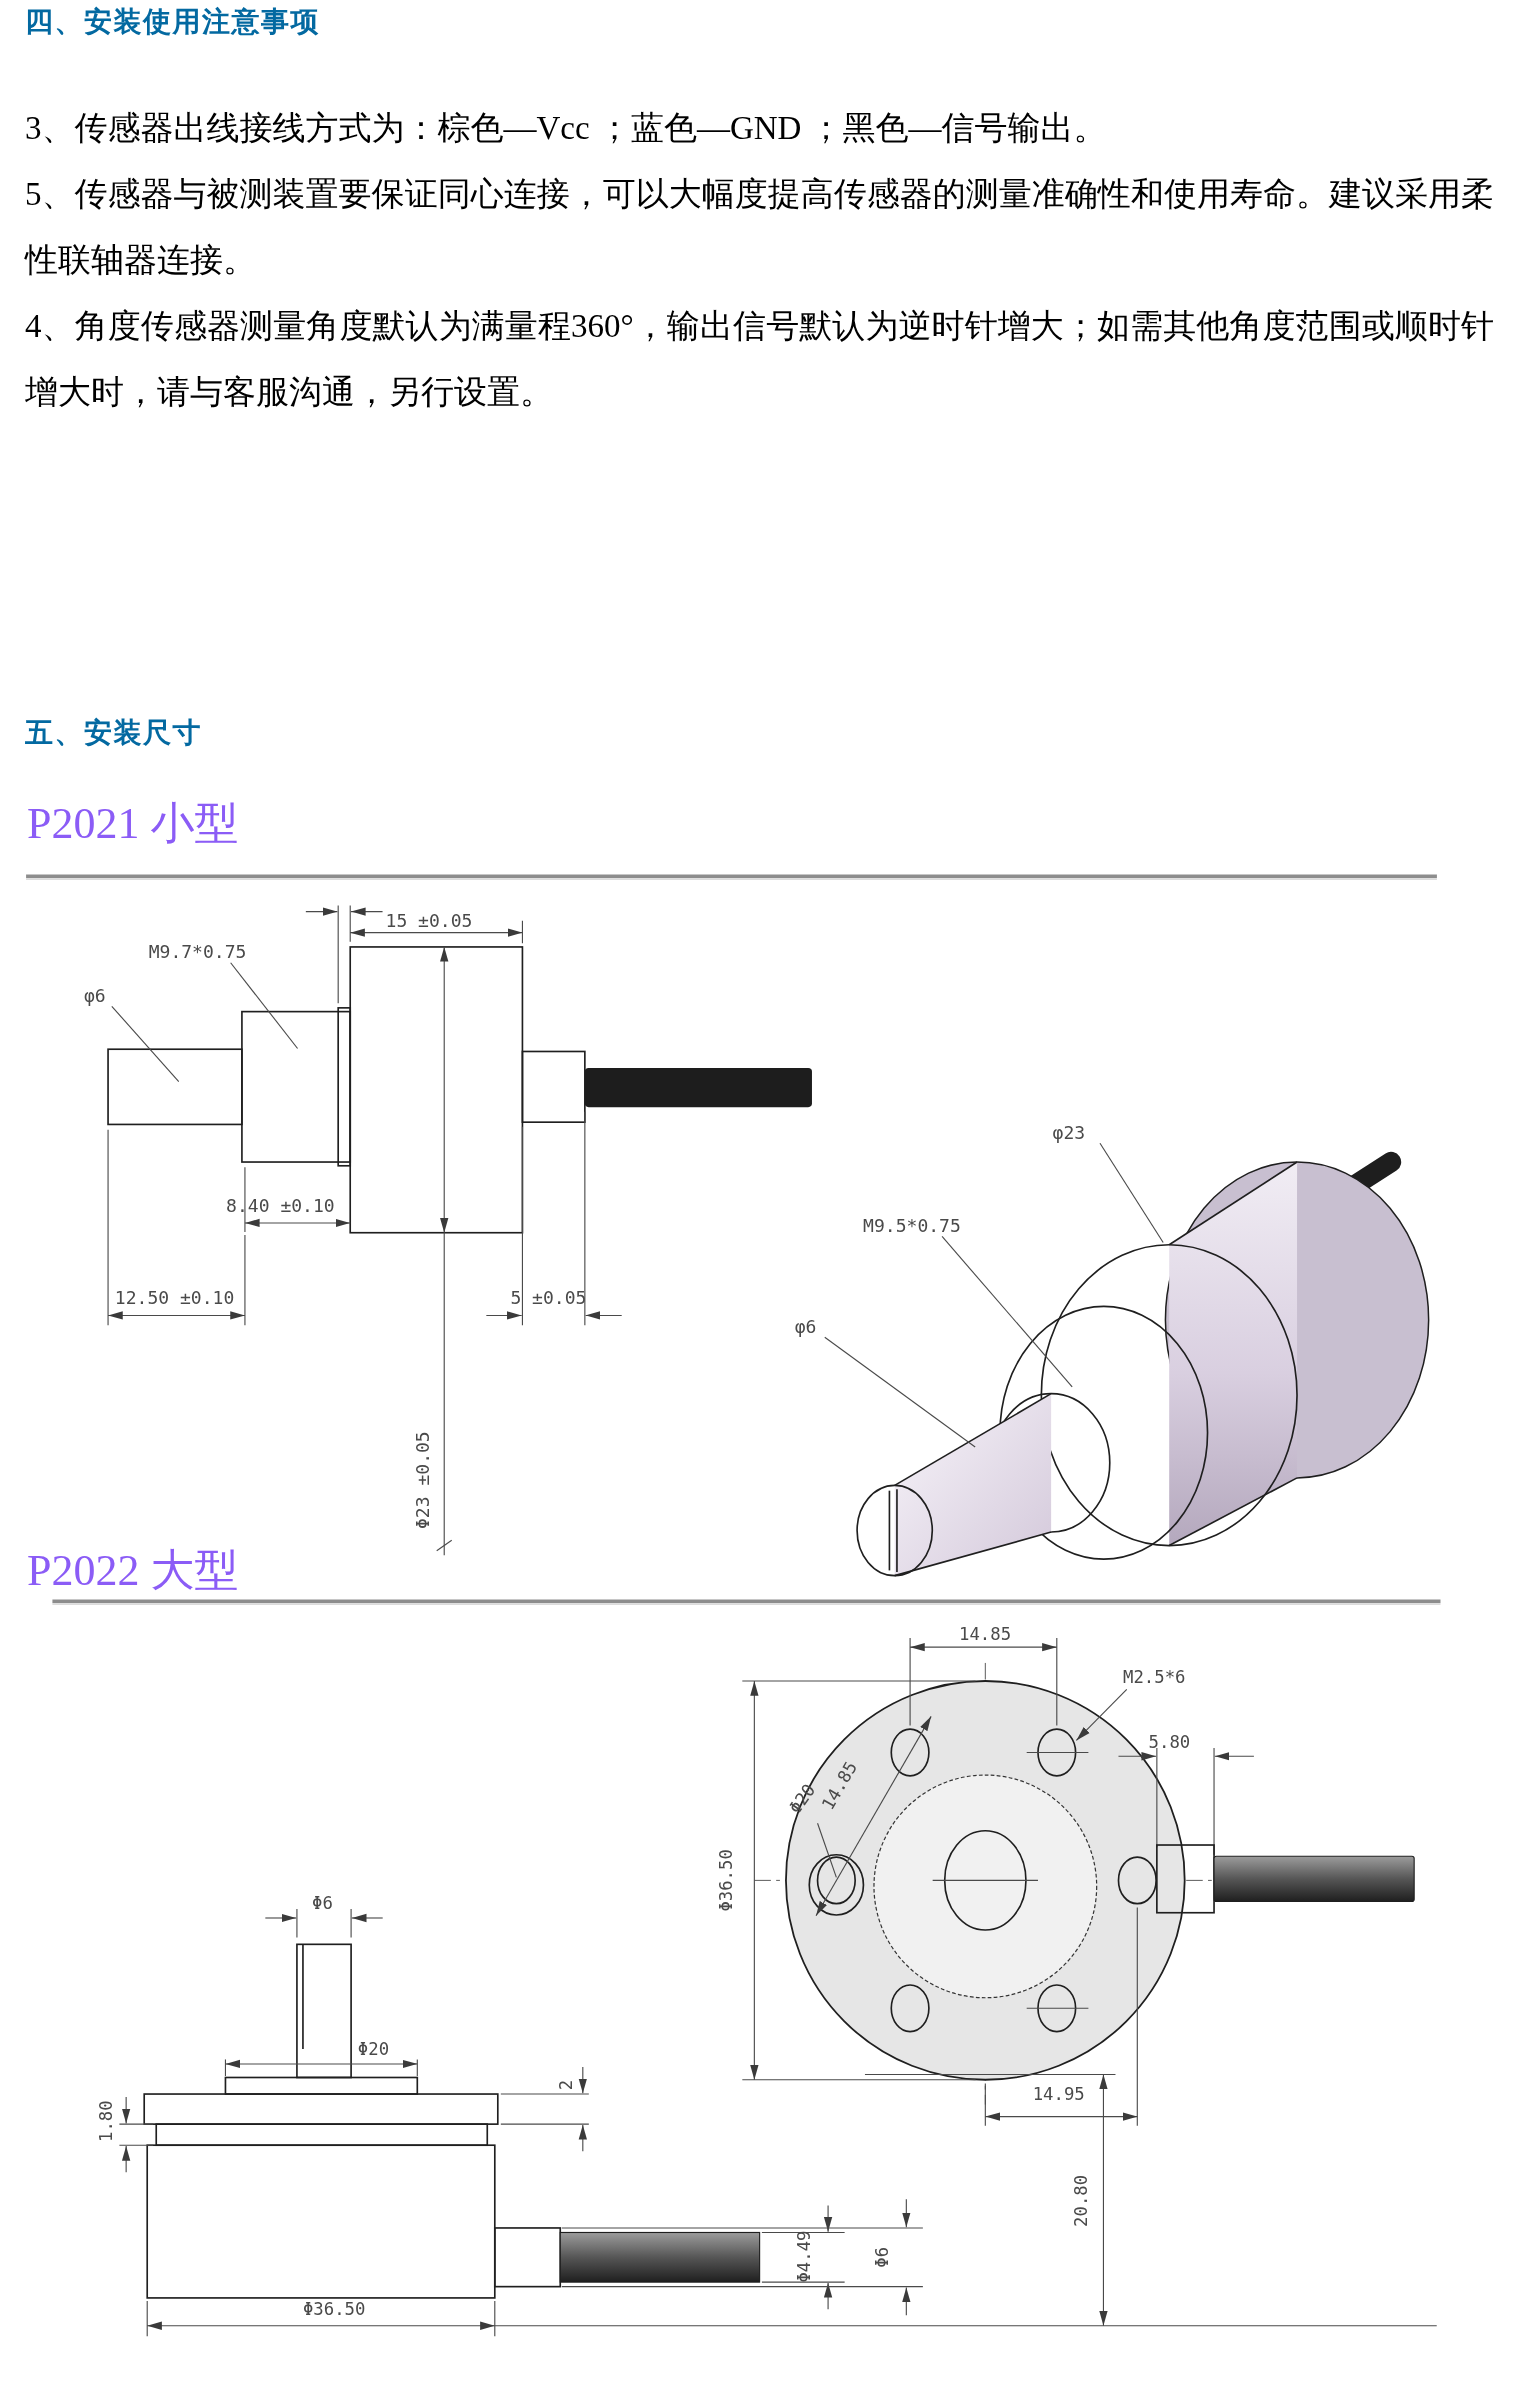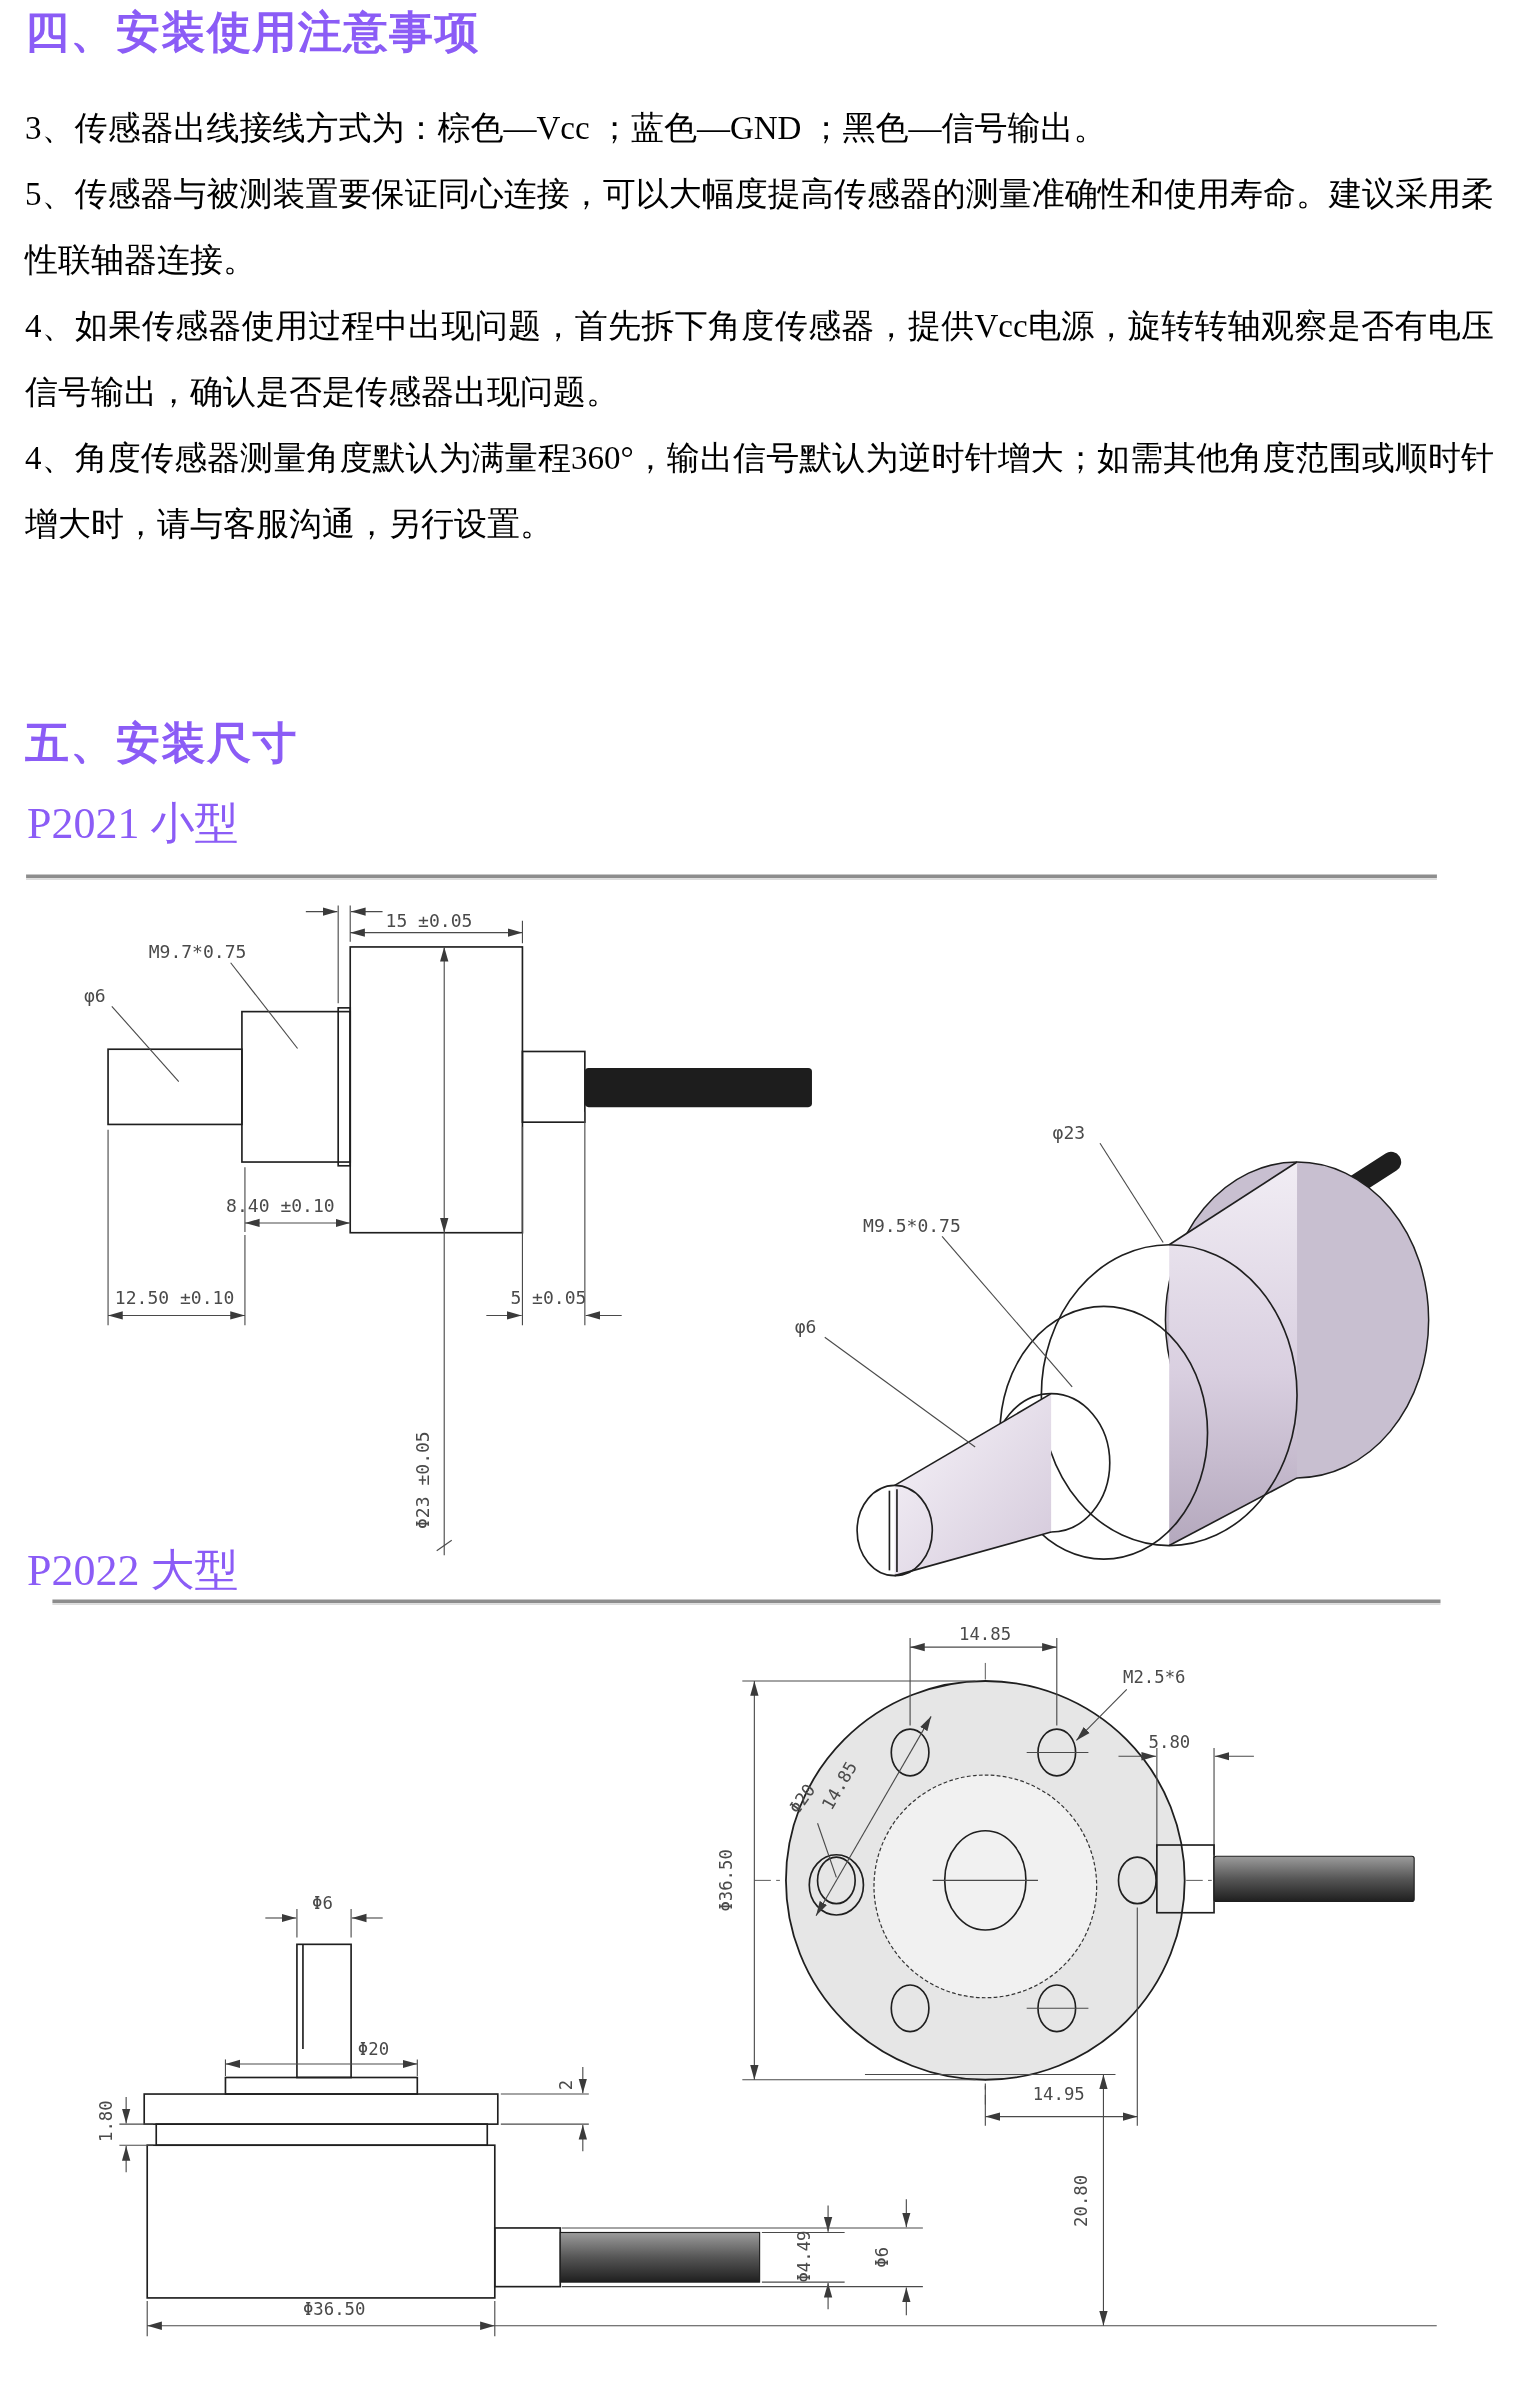--- a/index.html
+++ b/index.html
@@ -1,18 +1,18 @@
 <!DOCTYPE html>
 <html style="font-size:12px"><head>
 <meta charset="utf-8">
 <style>
   html,body{margin:0;padding:0;background:#ffffff;}
   .page{position:relative;width:1519px;height:2401px;background:#ffffff;overflow:hidden;
         font-family:"Liberation Serif", serif;}
-  .h-red{position:absolute;left:25px;color:#8b5cf6;font-weight:bold;font-size:44px;
+  .h-red{position:absolute;left:25px;color:#0369a1;font-weight:bold;font-size:28px;
          letter-spacing:1.5px;white-space:nowrap;}
   #sec4-title{top:3px;}
   #sec5-title{top:697px;margin-top:17px;}
   .notes{position:absolute;left:25px;top:95px;width:1469px;}
   .notes p{margin:0;font-size:33px;line-height:66px;color:#000;
            text-align:justify;text-justify:inter-ideograph;}
   .model-label{position:absolute;left:27px;font-size:44px;color:#8b5cf6;white-space:nowrap;}
   #model1{top:794px;}
   #model2{top:1541px;}
   svg{position:absolute;overflow:visible;}
@@ -27,21 +27,20 @@
 </head>
 <body>
 
 <div class="page">
 
   <div id="sec4-title" class="h-red">四、安装使用注意事项</div>
 
   <div class="notes">
     <p>3、传感器出线接线方式为：棕色—Vcc ；蓝色—GND ；黑色—信号输出。</p>
     <p>5、传感器与被测装置要保证同心连接，可以大幅度提高传感器的测量准确性和使用寿命。建议采用柔性联轴器连接。</p>
-    <p>4、如果传感器使用过程中出现问题，首先拆下角度传感器，提供Vcc电源，旋转转轴观察是否有电压信号输出，确认是否是传感器出现问题。</p>
     <p>4、角度传感器测量角度默认为满量程360°，输出信号默认为逆时针增大；如需其他角度范围或顺时针增大时，请与客服沟通，另行设置。</p>
   </div>
 
   <div id="sec5-title" class="h-red">五、安装尺寸</div>
 
   <div id="model1" class="model-label">P2021 小型</div>
 
   <svg id="drawing1" width="1411" height="737" viewBox="0 0 1876 980">
     <defs>
       <marker id="ar1" viewBox="0 0 12 8" refX="12" refY="4" markerWidth="13" markerHeight="9" orient="auto-start-reverse">

